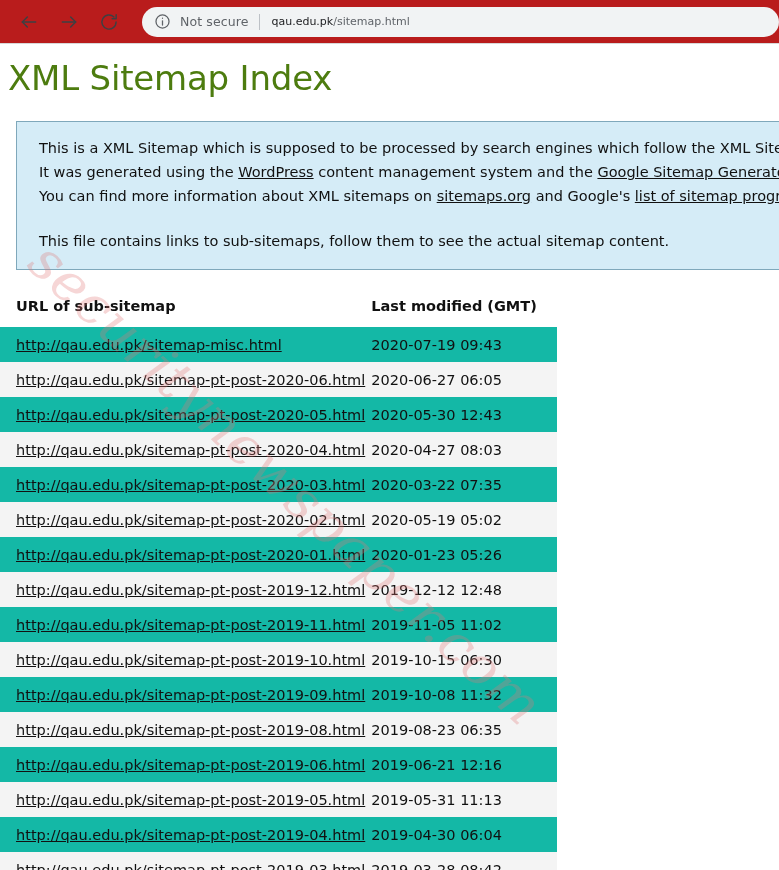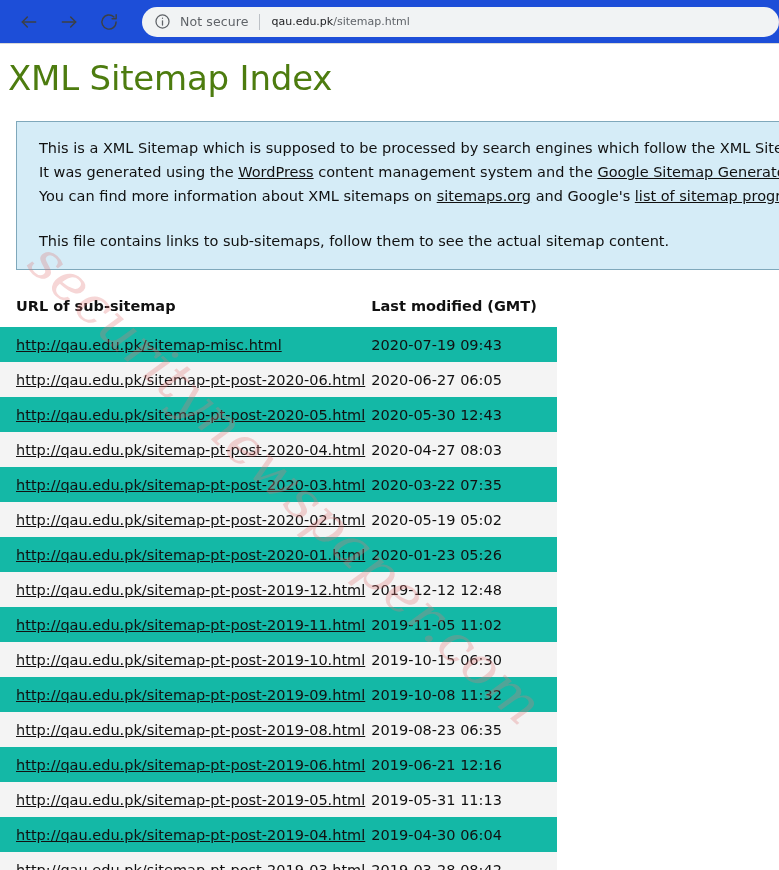--- a/index.html
+++ b/index.html
@@ -8,21 +8,21 @@
     width: 779px; height: 870px;
     background: #ffffff;
     font-family: "DejaVu Sans", "Liberation Sans", sans-serif;
     overflow: hidden;
   }
 
   
   #browser-toolbar {
     position: relative;
     height: 44px;
-    background: #1d4ed8;
+    background: #b91c1c;
     border-bottom: 1px solid #d8d8d8;
     display: flex;
     align-items: center;
     padding: 0 0 0 14px;
     text-align: center;
   }
   .nav-btn {
     width: 30px; height: 30px;
     display: flex; align-items: center; justify-content: center;
     color: #3c4043;

